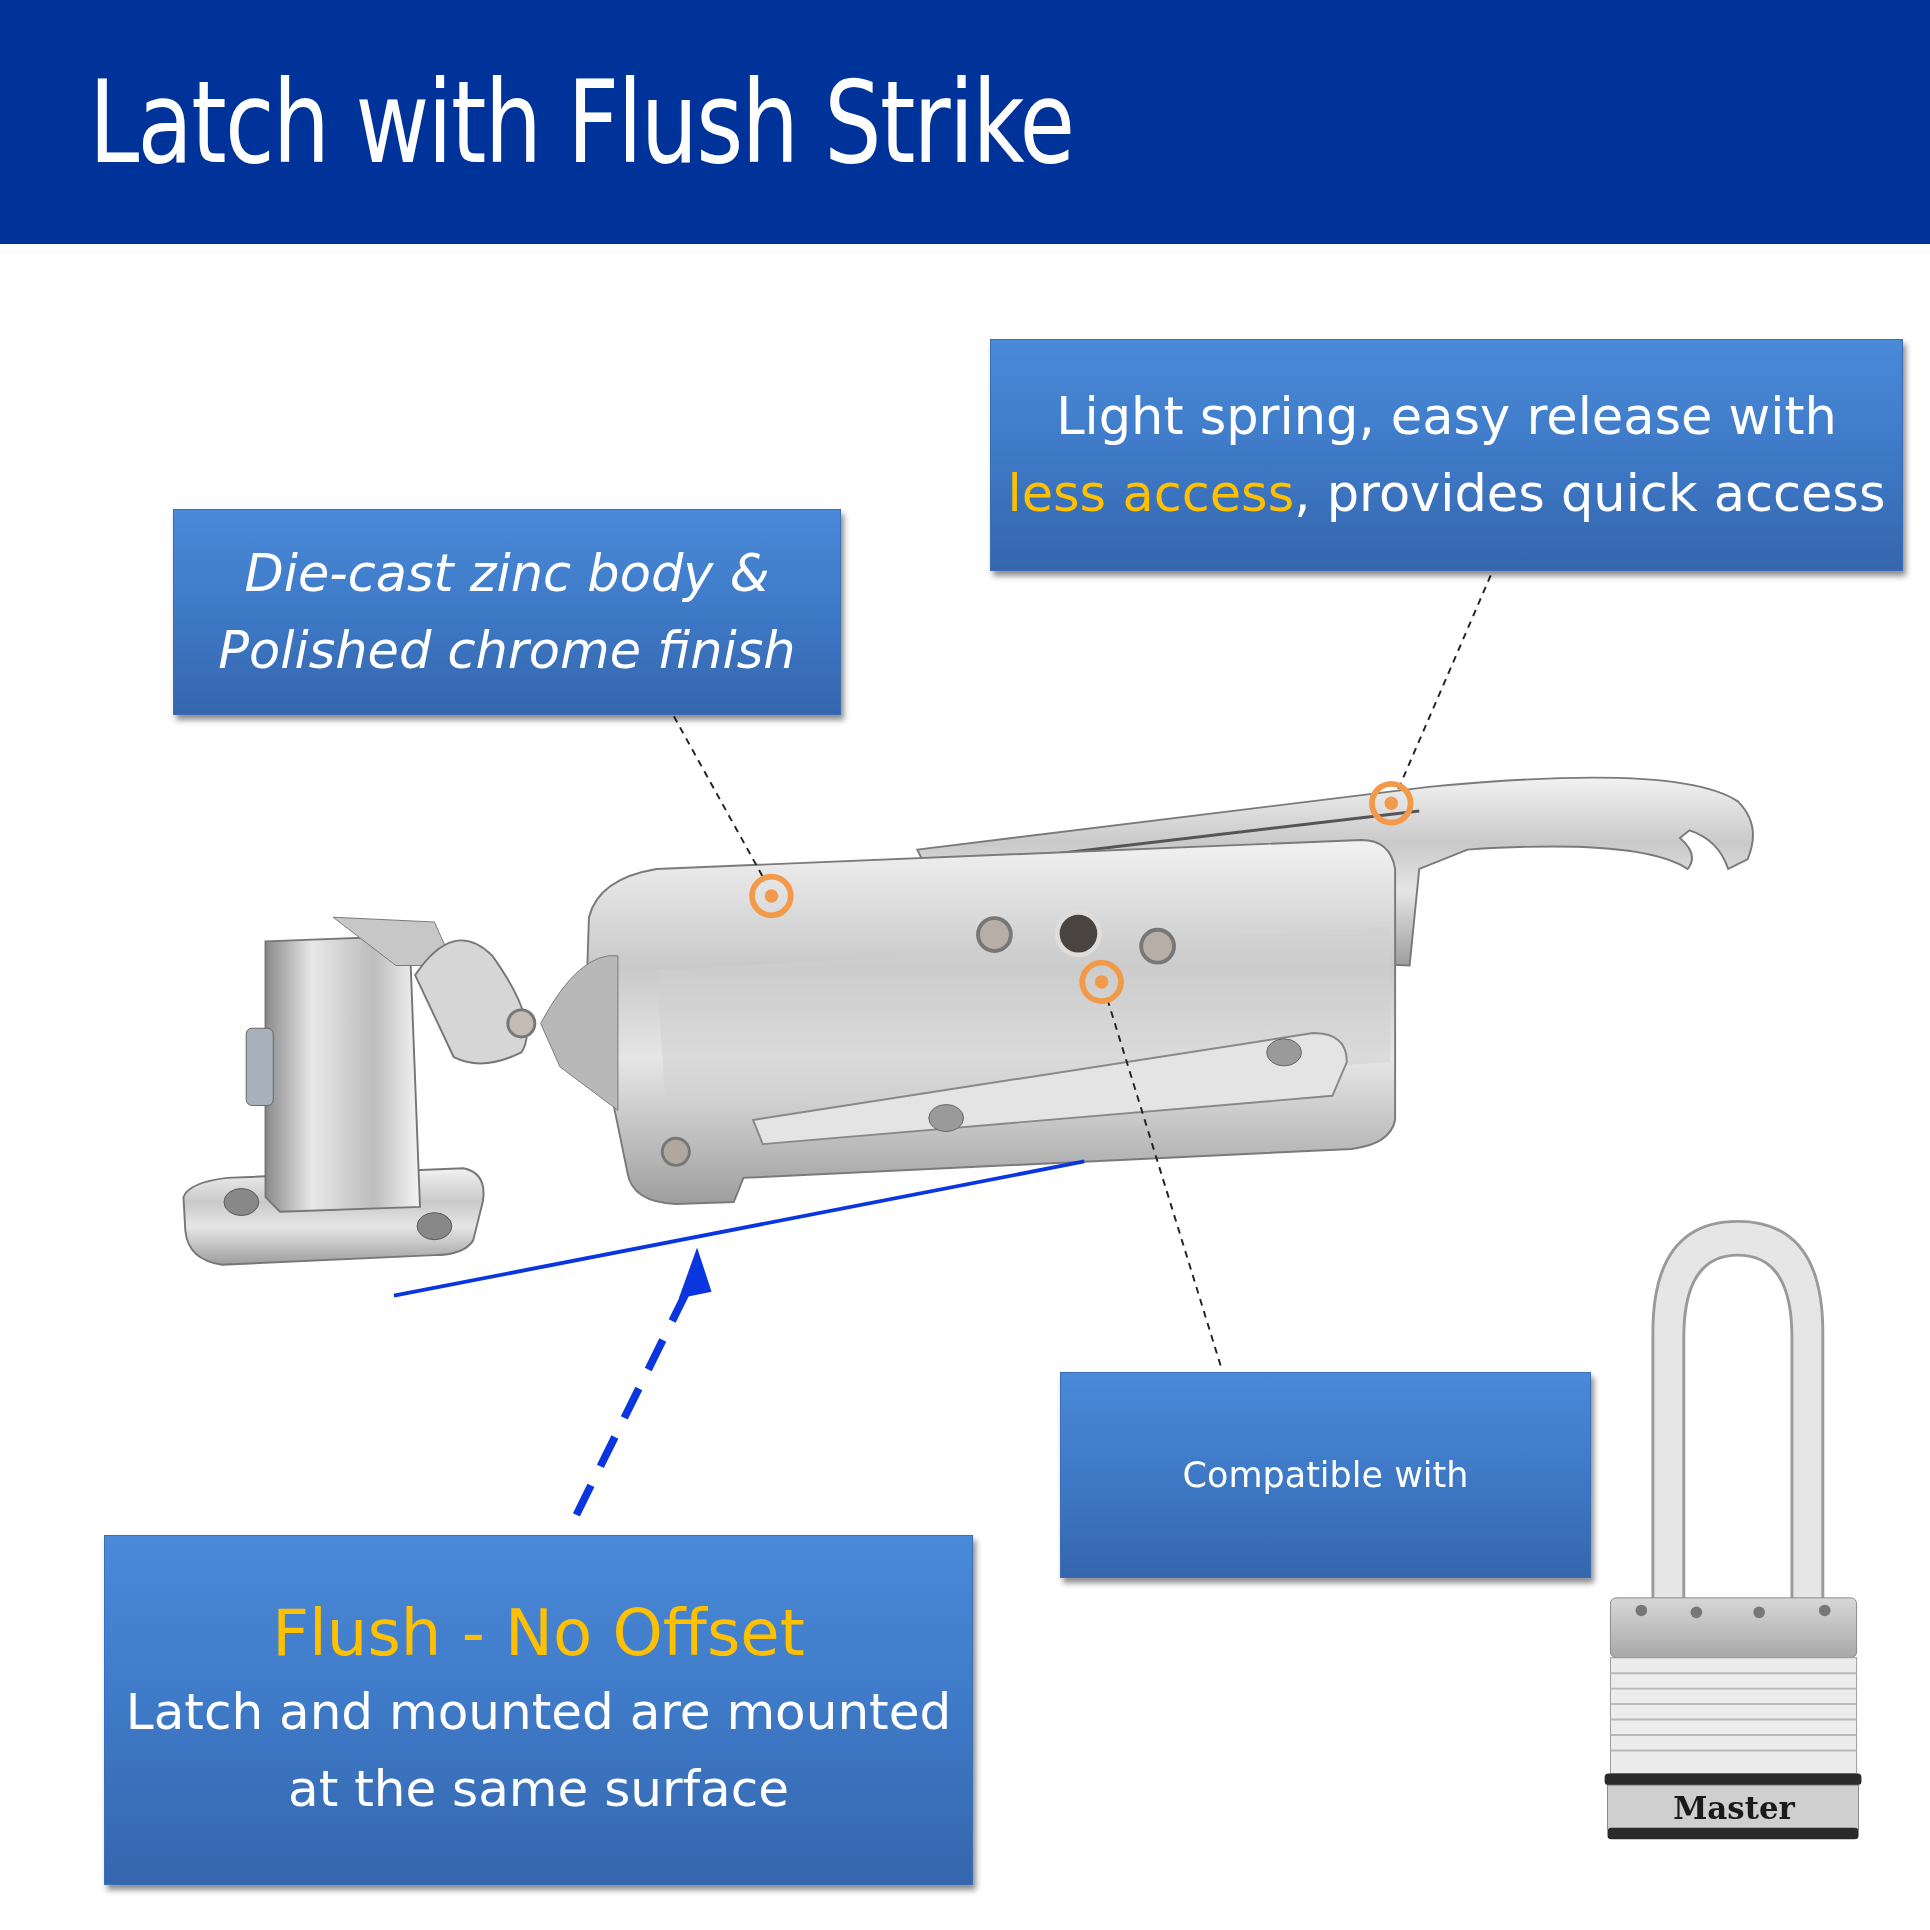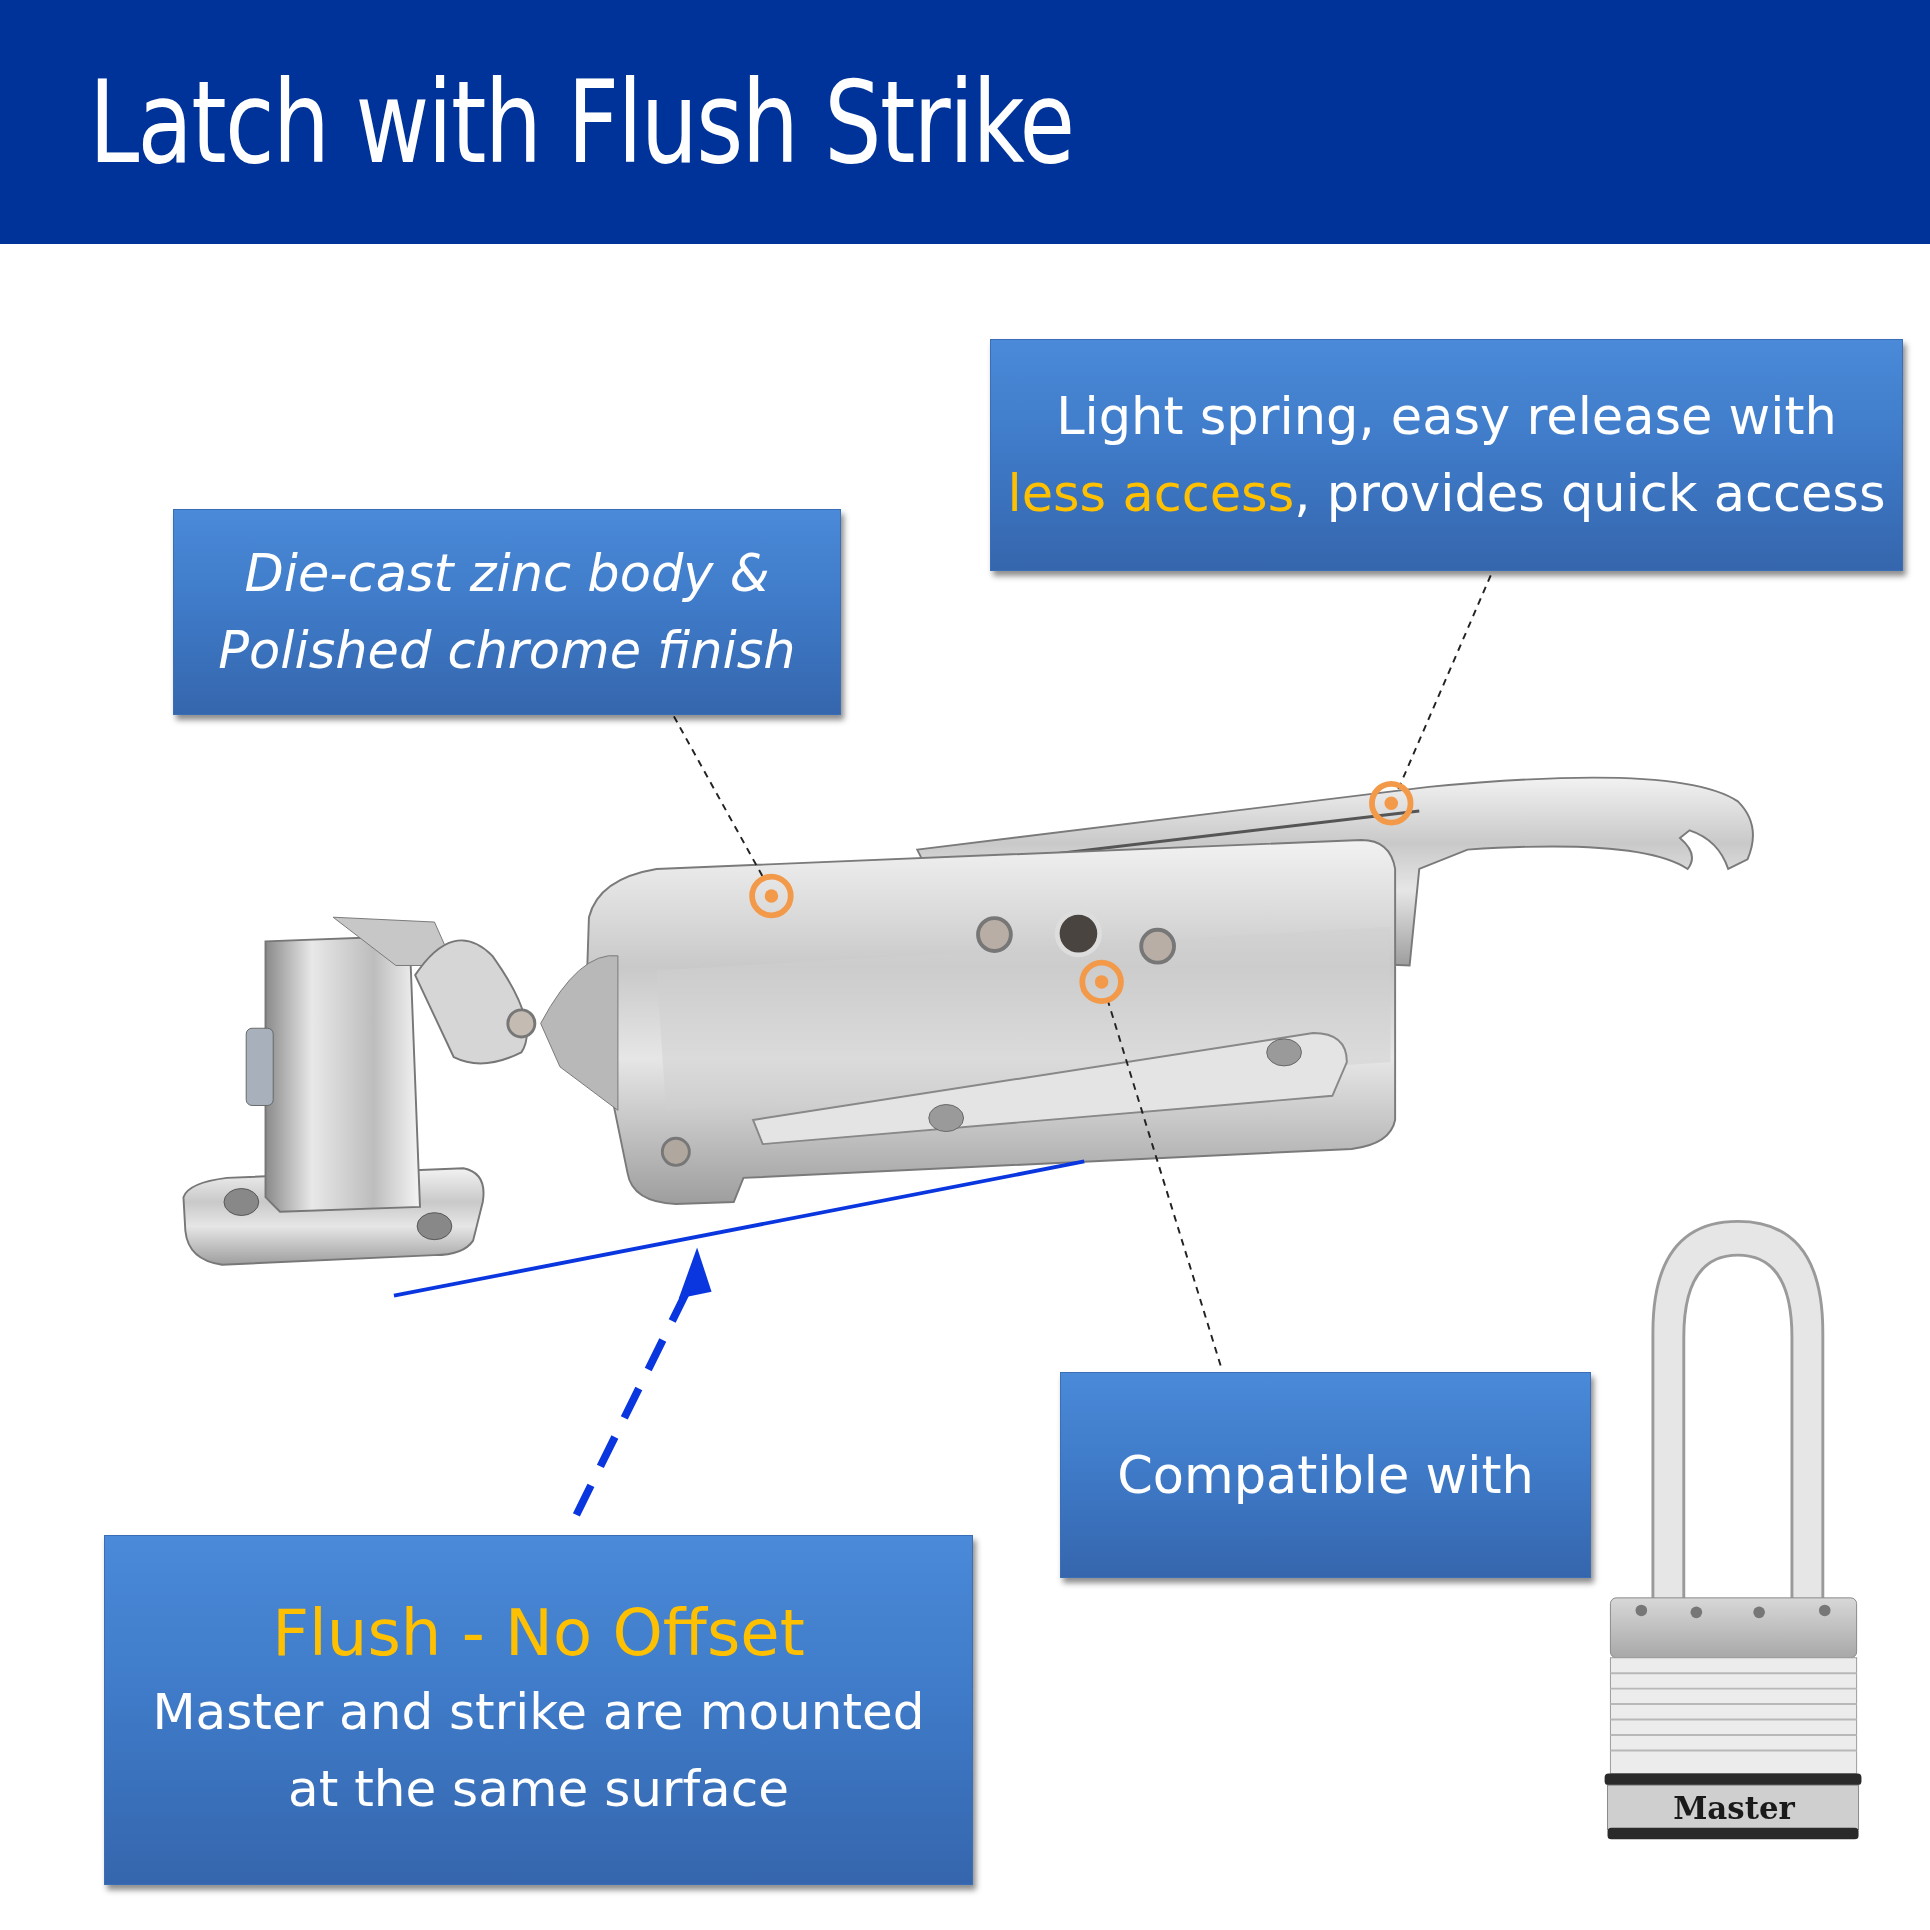--- a/index.html
+++ b/index.html
@@ -10,21 +10,21 @@
            font-family:"DejaVu Sans", sans-serif; font-stretch:condensed; transform:scaleX(0.88); transform-origin:left top; white-space:nowrap; line-height:1.1; }
   .callout { position:absolute; box-sizing:border-box;
              background:linear-gradient(180deg,#4a8ad8 0%,#3f7bc9 45%,#3566ad 100%);
              border:1.9px solid #3a6fb7; box-shadow:2.9px 4.8px 5.8px rgba(0,0,0,0.45);
              color:#ffffff; text-align:center; display:flex; flex-direction:column; justify-content:center; align-items:center;
              font-family:"DejaVu Sans", sans-serif;margin-left:7px; }
   .callout .line { white-space:nowrap; }
   .hl { color:#ffc000; }
   #c1 { left:983px; top:339px; width:913px; height:232px; font-size:51px; line-height:77px; }
   #c2 { left:166px; top:509px; width:668px; height:206px; font-size:51px; line-height:77px;font-style:italic; }
-  #c3 { left:1053px; top:1372px; width:531px; height:206px; font-size:51px; line-height:77px; }
+  #c3 { left:1053px; top:1372px; width:531px; height:206px; font-size:35px; line-height:77px; }
   #c4 { left:97px; top:1535px; width:869px; height:350px; }
   #c4 .head { font-size:64px; line-height:81px; color:#ffc000; }
   #c4 .body { font-size:50px; line-height:77px; }
   .overlay { position:absolute; left:0; top:0; }
 </style>
 </head>
 <body>
 
 <div class="header">
   <div class="title">Latch with Flush Strike</div>
@@ -135,16 +135,16 @@
   <div class="line">Die-cast zinc body &amp;</div>
   <div class="line">Polished chrome finish</div>
 </div>
 
 <div class="callout" id="c3">
   <div class="line">Compatible with</div>
 </div>
 
 <div class="callout" id="c4">
   <div class="line head">Flush - No Offset</div>
-  <div class="line body">Master and strike are mounted</div>
+  <div class="line body">Latch and mounted are mounted</div>
   <div class="line body">at the same surface</div>
 </div>
 
 
 </body></html>

